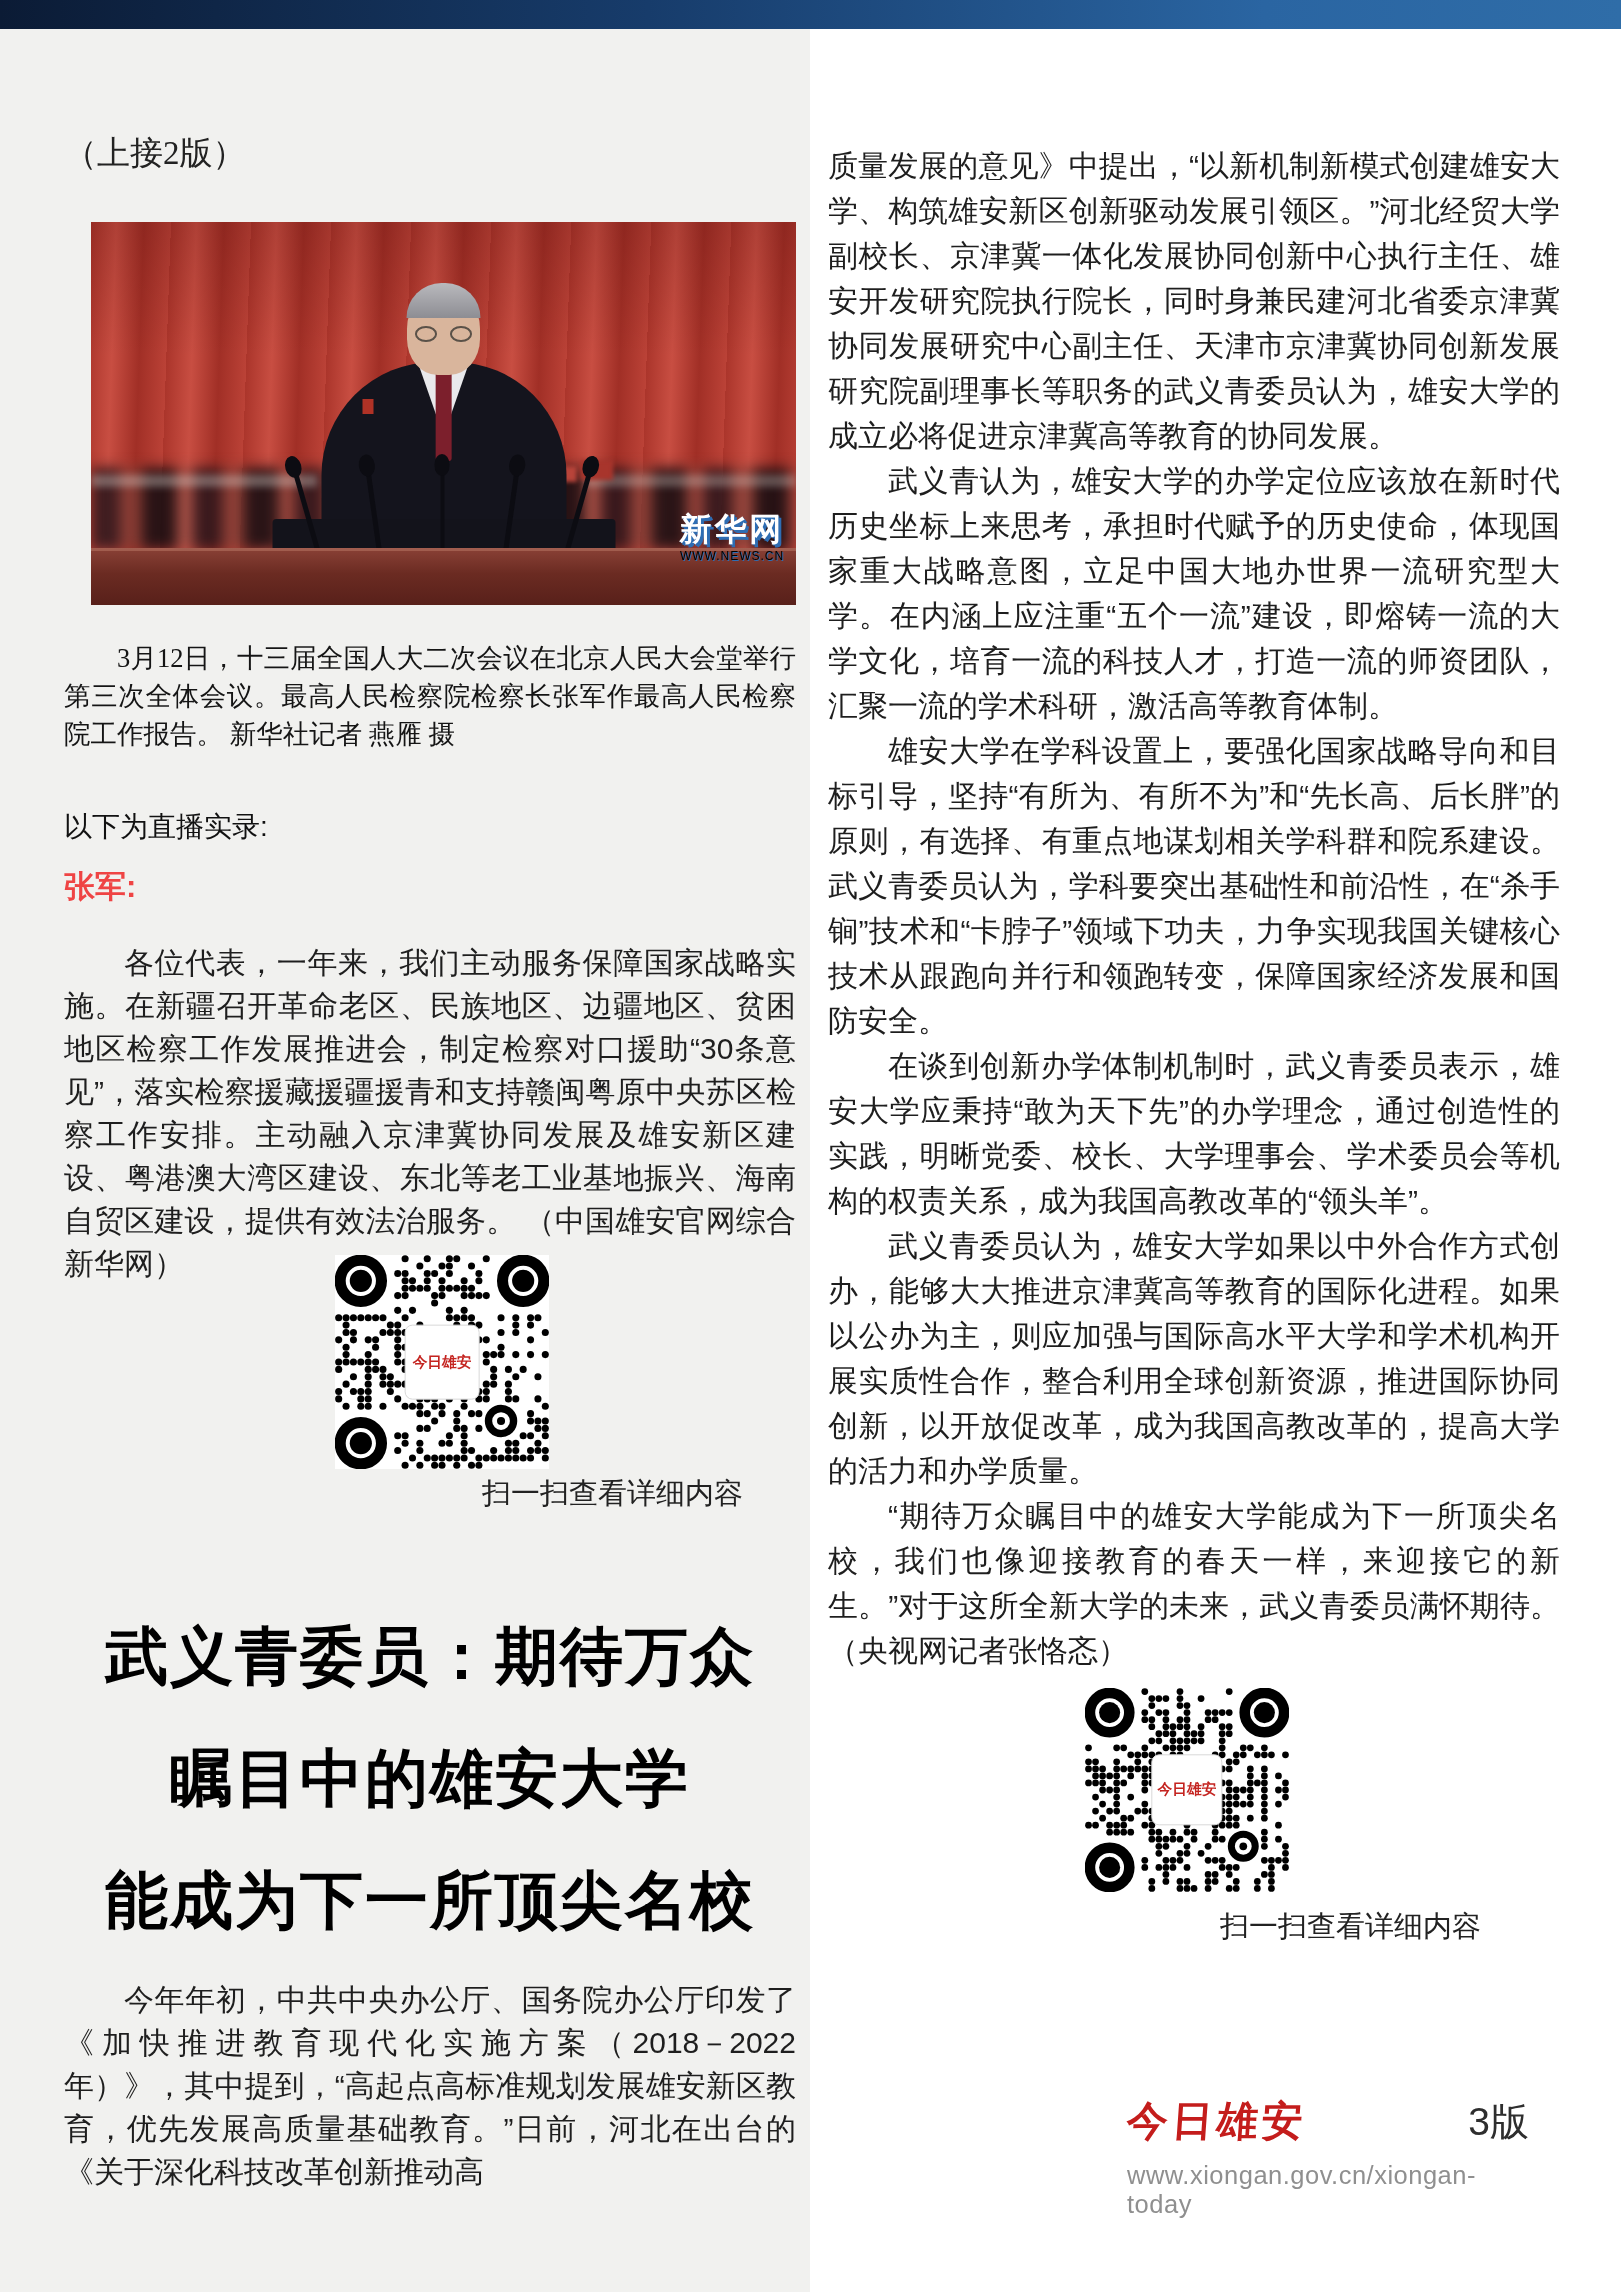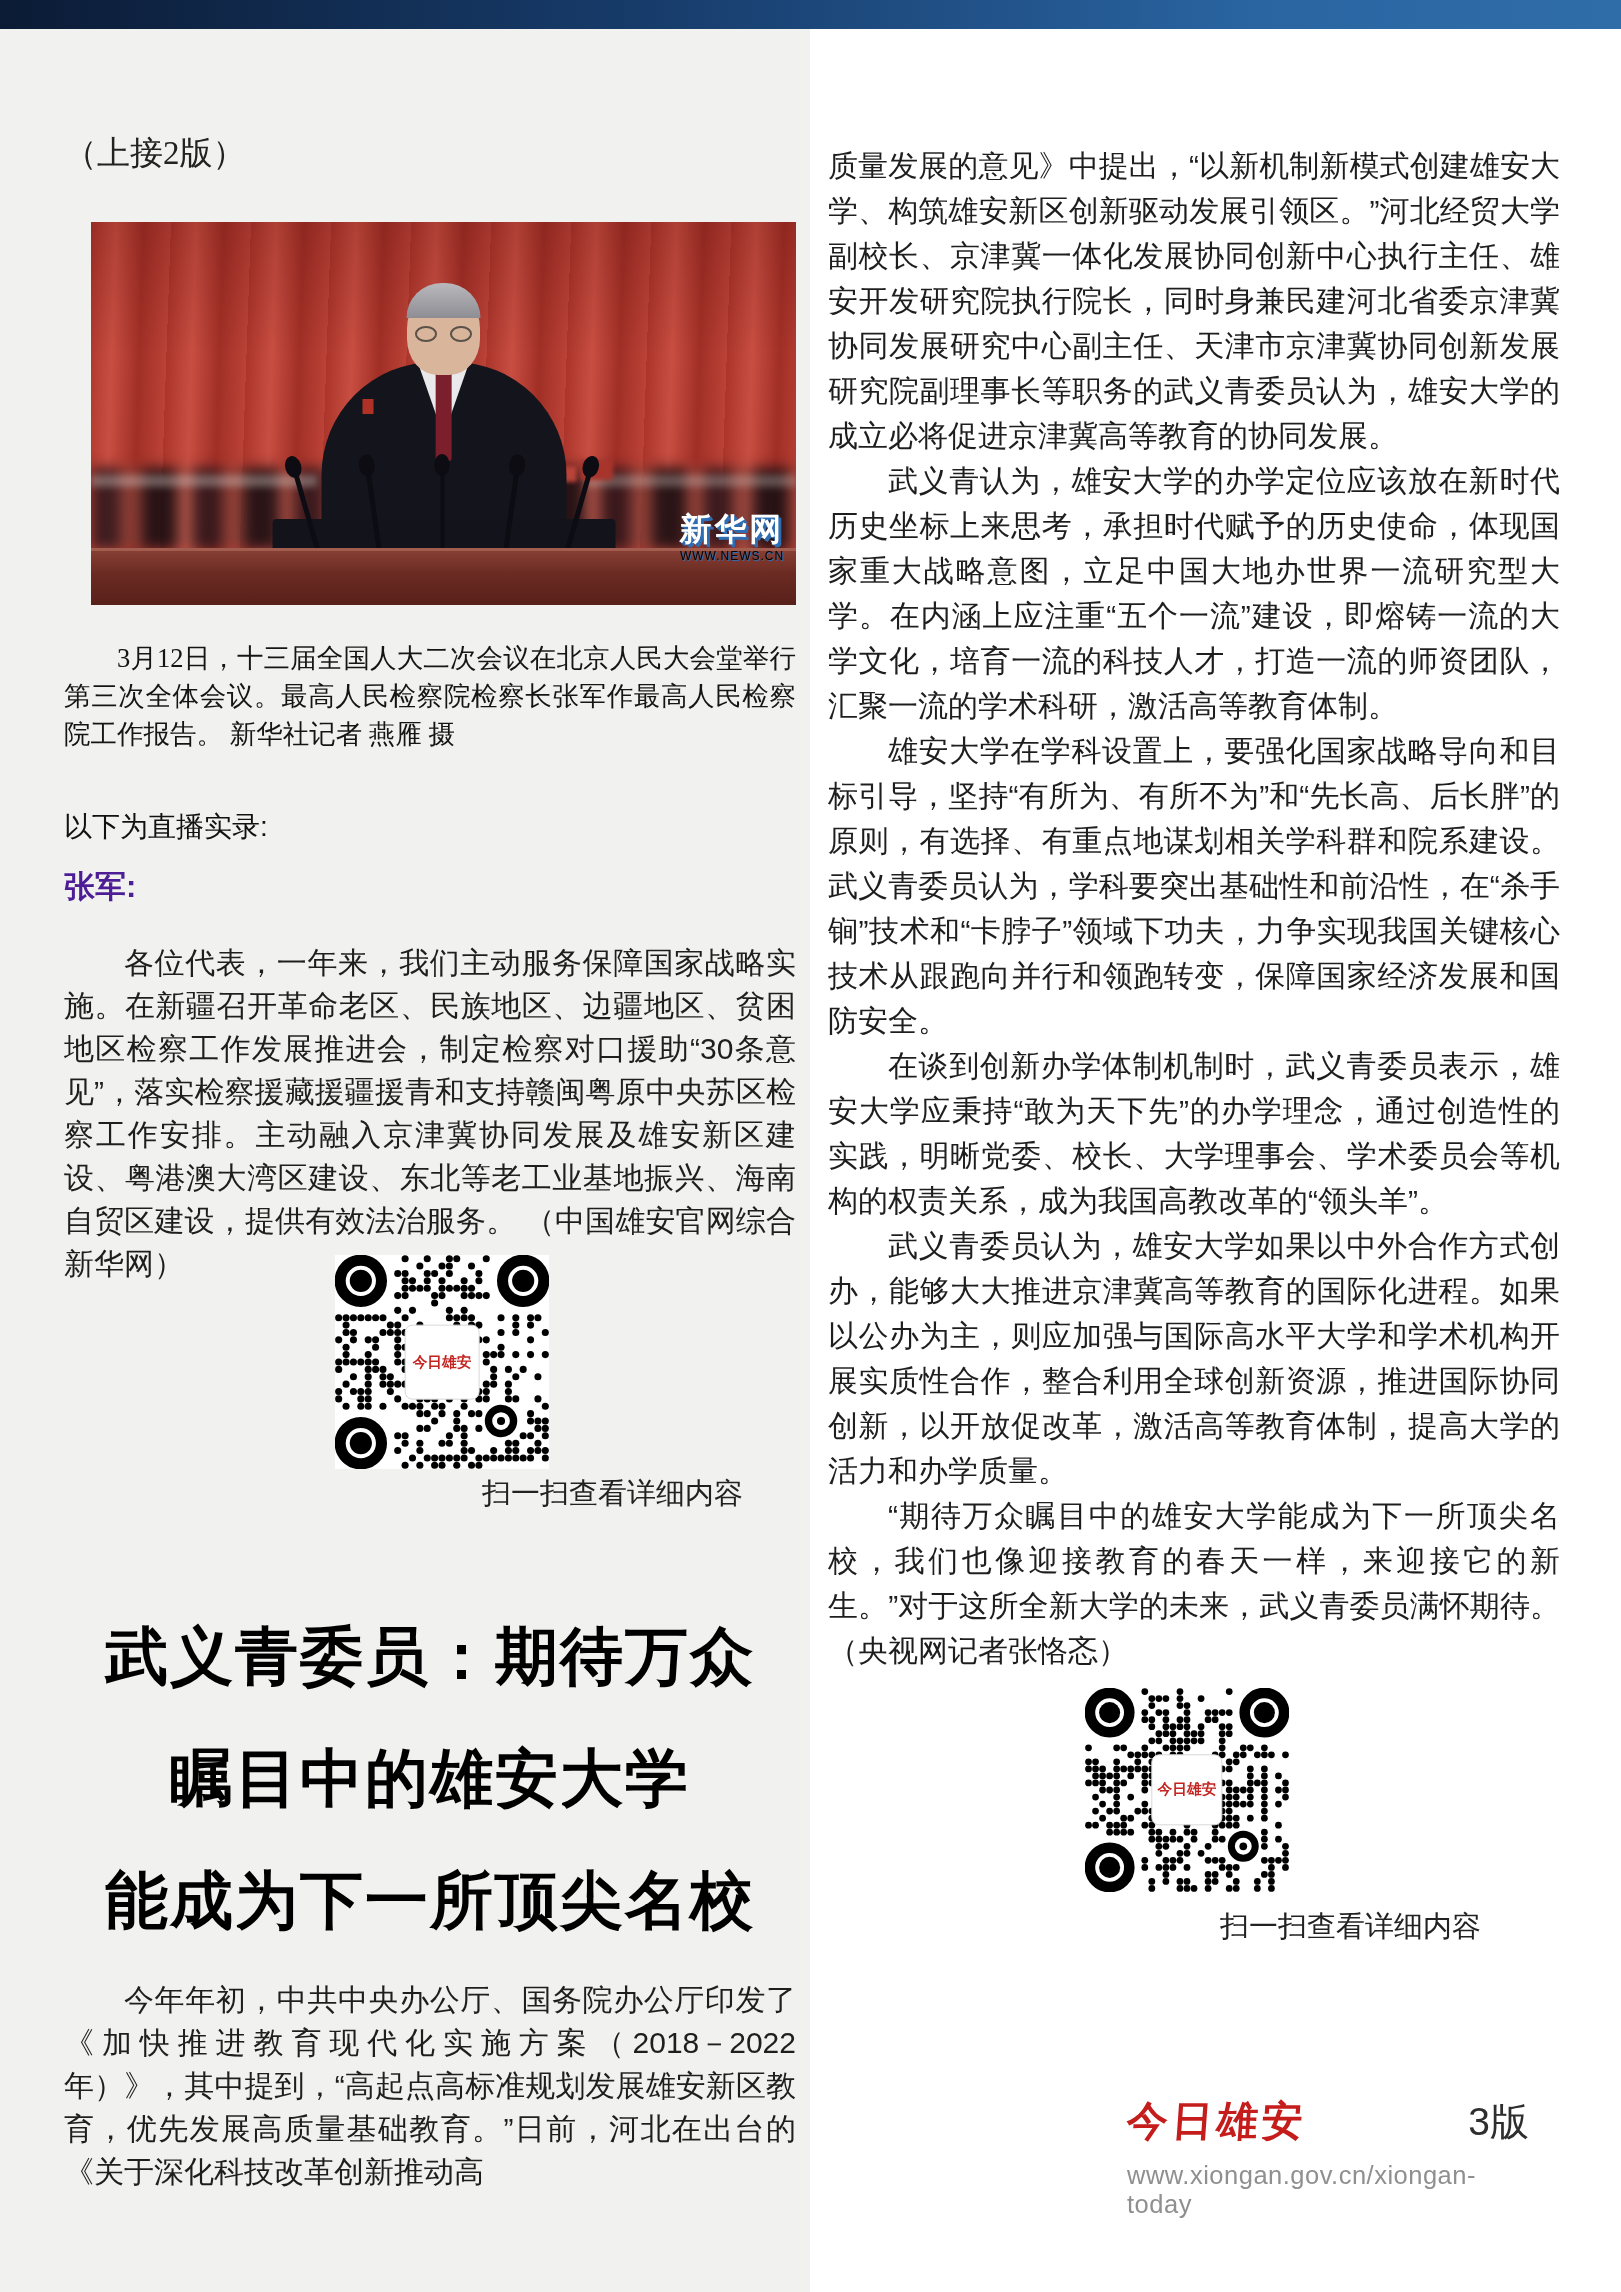--- a/index.html
+++ b/index.html
@@ -74,21 +74,21 @@
 
   .watermark{position:absolute;right:11.8px;bottom:43px;text-align:right;line-height:1;}
   .wm-cn{font-size:32px;font-weight:bold;color:#ffffff;letter-spacing:2.9px;
     text-shadow:2.9px 2.9px 0 #2e6db3, 1px 1px 0 #2e6db3;}
   .wm-en{margin-top:4.9px;font-size:12px;color:#000000;letter-spacing:1px;
     text-shadow:1px 1px 0 #2e6db3;}
 
   .caption{left:64px;top:639px;width:732px;font-size:26.5px;line-height:38px;
     font-family:"Liberation Serif", serif;color:#151515;text-indent:2em;text-align:justify;}
   .live-note{left:64px;top:808px;width:588px;font-size:28px;color:#111;}
-  .speaker{left:64px;top:866px;width:294px;font-size:31px;font-weight:bold;color:#4c1d95;}
+  .speaker{left:64px;top:866px;width:294px;font-size:31px;font-weight:bold;color:#ef4444;}
   .para{font-size:30px;line-height:43px;text-align:justify;color:#1e1e1e;}
   .lp1{left:64px;top:941px;width:732px;}
   .lp1 .p-ind, .lp2 .p-ind{text-indent:2em;display:block;}
   .lp2{left:64px;top:1978px;width:732px;}
 
   .qr-box{width:214px;height:214px;background:#ffffff;}
   .qr1{left:335px;top:1255px;}
   .qr2{left:1085px;top:1688px;width:204px;height:204px;}
   .qr-box svg{width:100%;height:100%;display:block;}
   .qr-logo{position:absolute;left:50%;top:50%;transform:translate(-50%,-50%);
@@ -423,21 +423,21 @@
 
 <div class="abs para lp2">
   <span class="p-ind">今年年初，中共中央办公厅、国务院办公厅印发了《加快推进教育现代化实施方案（2018－2022年）》，其中提到，“高起点高标准规划发展雄安新区教育，优先发展高质量基础教育。”日前，河北在出台的《关于深化科技改革创新推动高</span>
 </div>
 
 <div class="abs right-col">
   <p>质量发展的意见》中提出，“以新机制新模式创建雄安大学、构筑雄安新区创新驱动发展引领区。”河北经贸大学副校长、京津冀一体化发展协同创新中心执行主任、雄安开发研究院执行院长，同时身兼民建河北省委京津冀协同发展研究中心副主任、天津市京津冀协同创新发展研究院副理事长等职务的武义青委员认为，雄安大学的成立必将促进京津冀高等教育的协同发展。</p>
   <p class="ind">武义青认为，雄安大学的办学定位应该放在新时代历史坐标上来思考，承担时代赋予的历史使命，体现国家重大战略意图，立足中国大地办世界一流研究型大学。在内涵上应注重“五个一流”建设，即熔铸一流的大学文化，培育一流的科技人才，打造一流的师资团队，汇聚一流的学术科研，激活高等教育体制。</p>
   <p class="ind">雄安大学在学科设置上，要强化国家战略导向和目标引导，坚持“有所为、有所不为”和“先长高、后长胖”的原则，有选择、有重点地谋划相关学科群和院系建设。武义青委员认为，学科要突出基础性和前沿性，在“杀手锏”技术和“卡脖子”领域下功夫，力争实现我国关键核心技术从跟跑向并行和领跑转变，保障国家经济发展和国防安全。</p>
   <p class="ind">在谈到创新办学体制机制时，武义青委员表示，雄安大学应秉持“敢为天下先”的办学理念，通过创造性的实践，明晰党委、校长、大学理事会、学术委员会等机构的权责关系，成为我国高教改革的“领头羊”。</p>
-  <p class="ind">武义青委员认为，雄安大学如果以中外合作方式创办，能够大大推进京津冀高等教育的国际化进程。如果以公办为主，则应加强与国际高水平大学和学术机构开展实质性合作，整合利用全球创新资源，推进国际协同创新，以开放促改革，激活高等教育体制，提高大学的活力和办学质量。</p>
+  <p class="ind">武义青委员认为，雄安大学如果以中外合作方式创办，能够大大推进京津冀高等教育的国际化进程。如果以公办为主，则应加强与国际高水平大学和学术机构开展实质性合作，整合利用全球创新资源，推进国际协同创新，以开放促改革，成为我国高教改革的，提高大学的活力和办学质量。</p>
   <p class="ind">“期待万众瞩目中的雄安大学能成为下一所顶尖名校，我们也像迎接教育的春天一样，来迎接它的新生。”对于这所全新大学的未来，武义青委员满怀期待。 （央视网记者张恪忞）</p>
 </div>
 
 <div class="abs qr-box qr2">
   <svg class="qr-svg" viewBox="0 0 29 29">
       <circle cx="8.5" cy="0.5" r="0.48"></circle>
       <circle cx="13.5" cy="0.5" r="0.48"></circle>
       <circle cx="20.5" cy="0.5" r="0.48"></circle>
       <circle cx="9.5" cy="1.5" r="0.48"></circle>
       <circle cx="10.5" cy="1.5" r="0.48"></circle>

